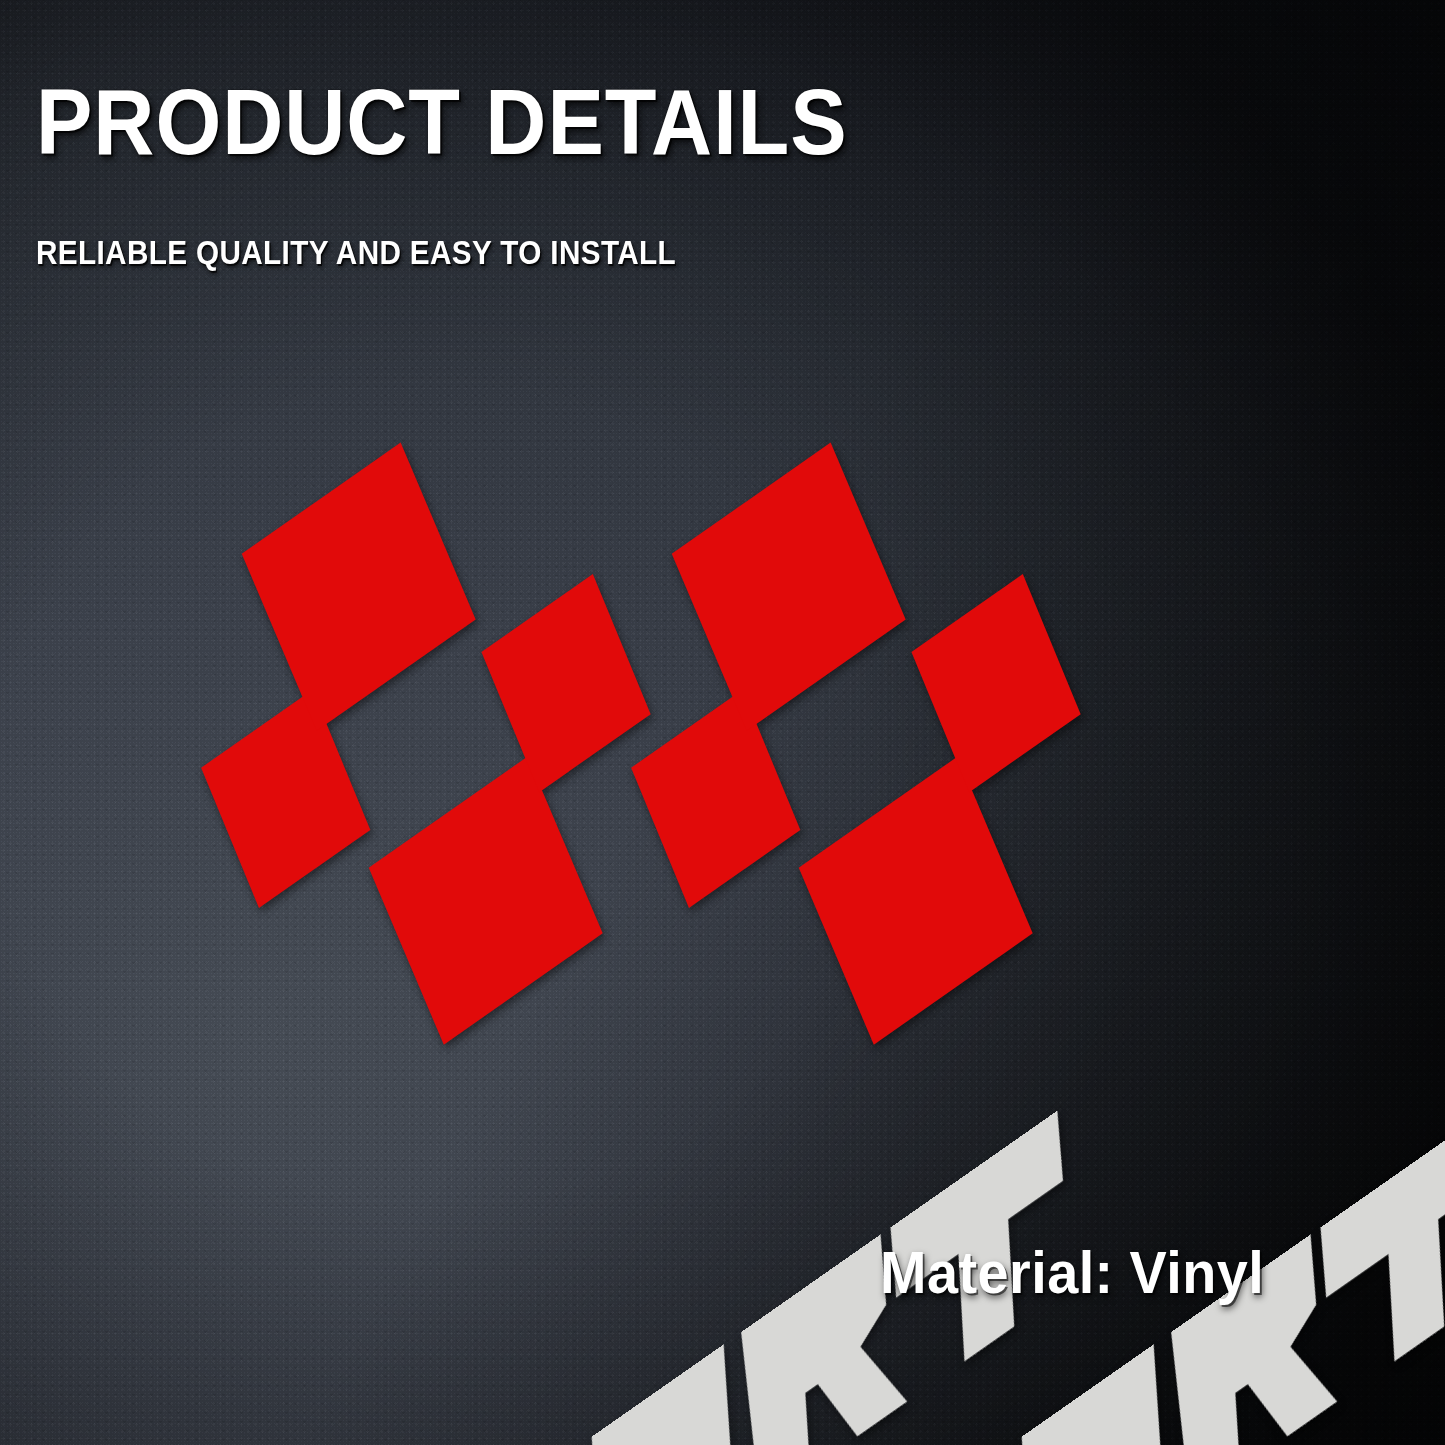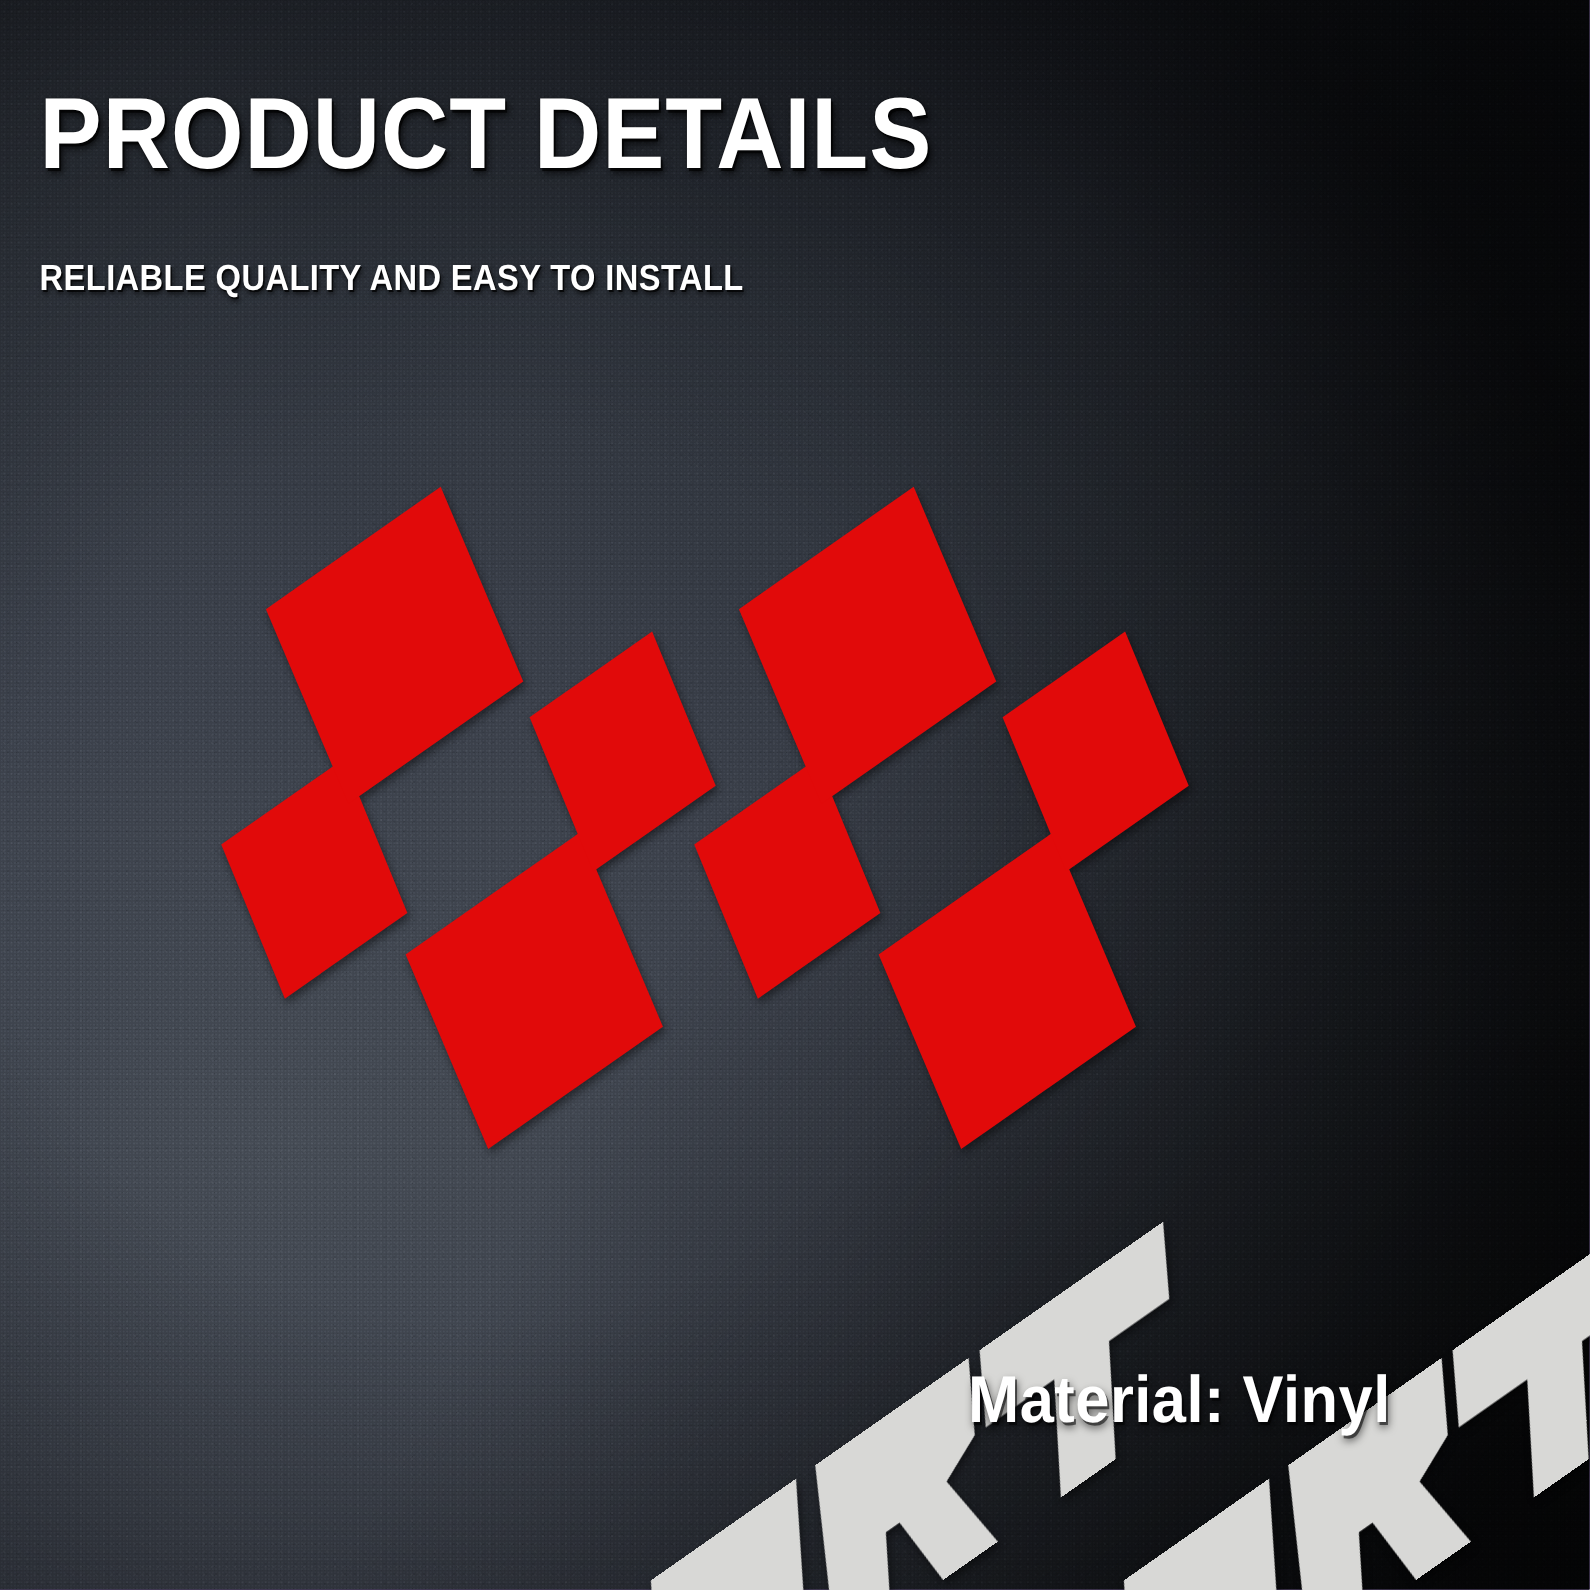--- a/index.html
+++ b/index.html
@@ -1,19 +1,19 @@
 <!DOCTYPE html>
 <html><head>
 <meta charset="utf-8">
 <style>
   html,body{margin:0;padding:0;background:#000;}
   #stage{
     position:relative;width:1445px;height:1445px;overflow:hidden;
     font-family:"Liberation Sans",sans-serif;
-    background:#4c1d95;
+    background:#737373;
   }
 
   
   .bg-base{
     position:absolute;inset:0;
     background:
       radial-gradient(120% 100% at 18% 72%, #454b54 0%, #3a3f49 30%, #2b3038 58%, #1b1e25 80%, #101318 100%);
   }
   .bg-vignette{
     position:absolute;inset:0;

